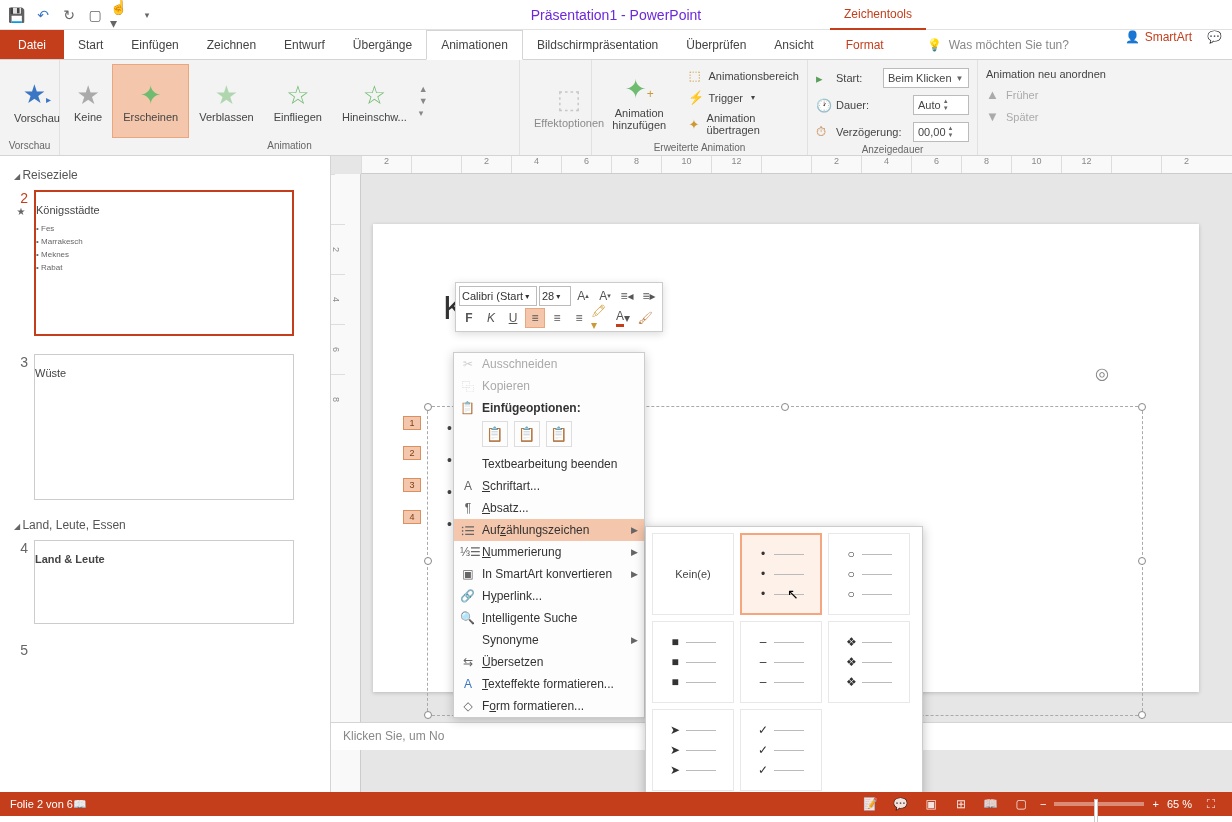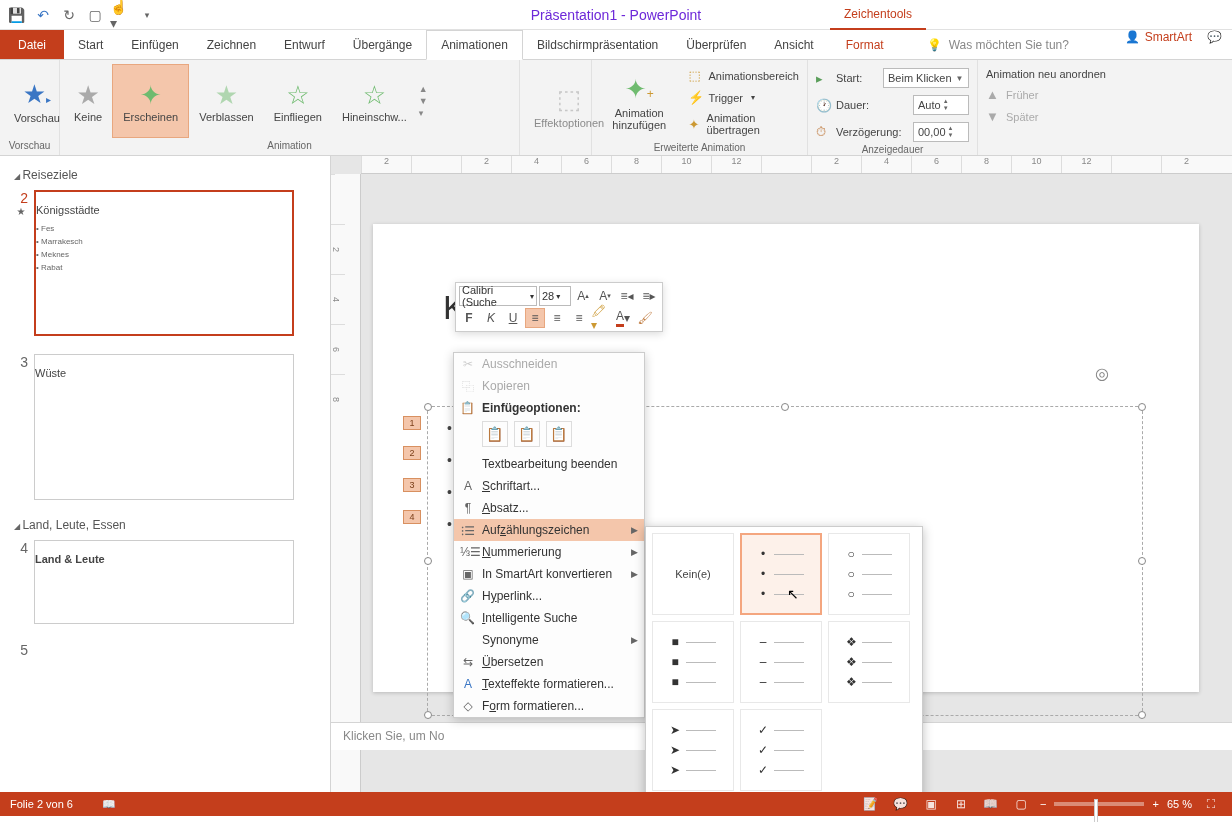--- a/index.html
+++ b/index.html
@@ -101,21 +101,21 @@
 .bullet-grid { display: flex; flex-wrap: wrap; padding: 6px; gap: 6px; }
 .bullet-opt { width: 82px; height: 82px; border: 1px solid #e8e8e8; display: flex; flex-direction: column; align-items: center; justify-content: center; font-size: 11px; color: #444; cursor: pointer; }
 .bullet-opt.selected { border: 2px solid #f4a67f; background: #fdf1ea; }
 .bullet-opt .bline { display: flex; align-items: center; gap: 6px; margin: 3px 0; }
 .bullet-opt .sym { font-size: 12px; width: 10px; text-align: center; color: #333; }
 .bullet-opt .dash { width: 30px; height: 1px; background: #bbb; }
 .cursor-arrow { position: absolute; left: 456px; top: 430px; font-size: 14px; color: #000; z-index: 20; pointer-events: none; }
 
 
 .statusbar { height: 24px; background: #c43e1c; color: #fff; display: flex; align-items: center; font-size: 11px; padding: 0 10px; justify-content: space-between; }
-.statusbar .left { display: flex; align-items: center; gap: 29px; }
+.statusbar .left { display: flex; align-items: center; gap: 0; }
 .statusbar .right { display: flex; align-items: center; gap: 8px; }
 .view-btn { width: 22px; height: 18px; display: flex; align-items: center; justify-content: center; font-size: 12px; opacity: 0.85; }
 .zoom-slider { width: 90px; height: 4px; background: rgba(255,255,255,0.4); position: relative; }
 .zoom-slider .thumb { position: absolute; left: 40px; top: -3px; width: 4px; height: 10px; background: #fff; }
 .u { text-decoration: underline; }
 .anim-motion-icon { position: absolute; right: 90px; top: 140px; font-size: 16px; color: #888; }
 </style>
 </head>
 <body>
 
@@ -370,21 +370,21 @@
       <div class="bullet-line" style="top:228px"></div>
       <div class="bullet-line" style="top:260px"></div>
       <div class="bullet-line" style="top:292px"></div>
     </div>
 
     <div class="notes">Klicken Sie, um No</div>
 
     <div class="mini-toolbar">
       <div class="mini-row">
         <div class="mini-dd" style="width:78px">
-            <span>Calibri (Suche</span>
+            <span>Calibri (Start</span>
             <span style="font-size:8px;margin-left:2px">▾</span>
           </div>
         <div class="mini-dd" style="width:32px">
             <span>28</span>
             <span style="font-size:8px;margin-left:2px">▾</span>
           </div>
         <div class="mini-btn">A<sup style="font-size:7px">▴</sup></div>
         <div class="mini-btn">A<sup style="font-size:7px">▾</sup></div>
         <div class="mini-btn">≡◂</div>
         <div class="mini-btn">≡▸</div>

